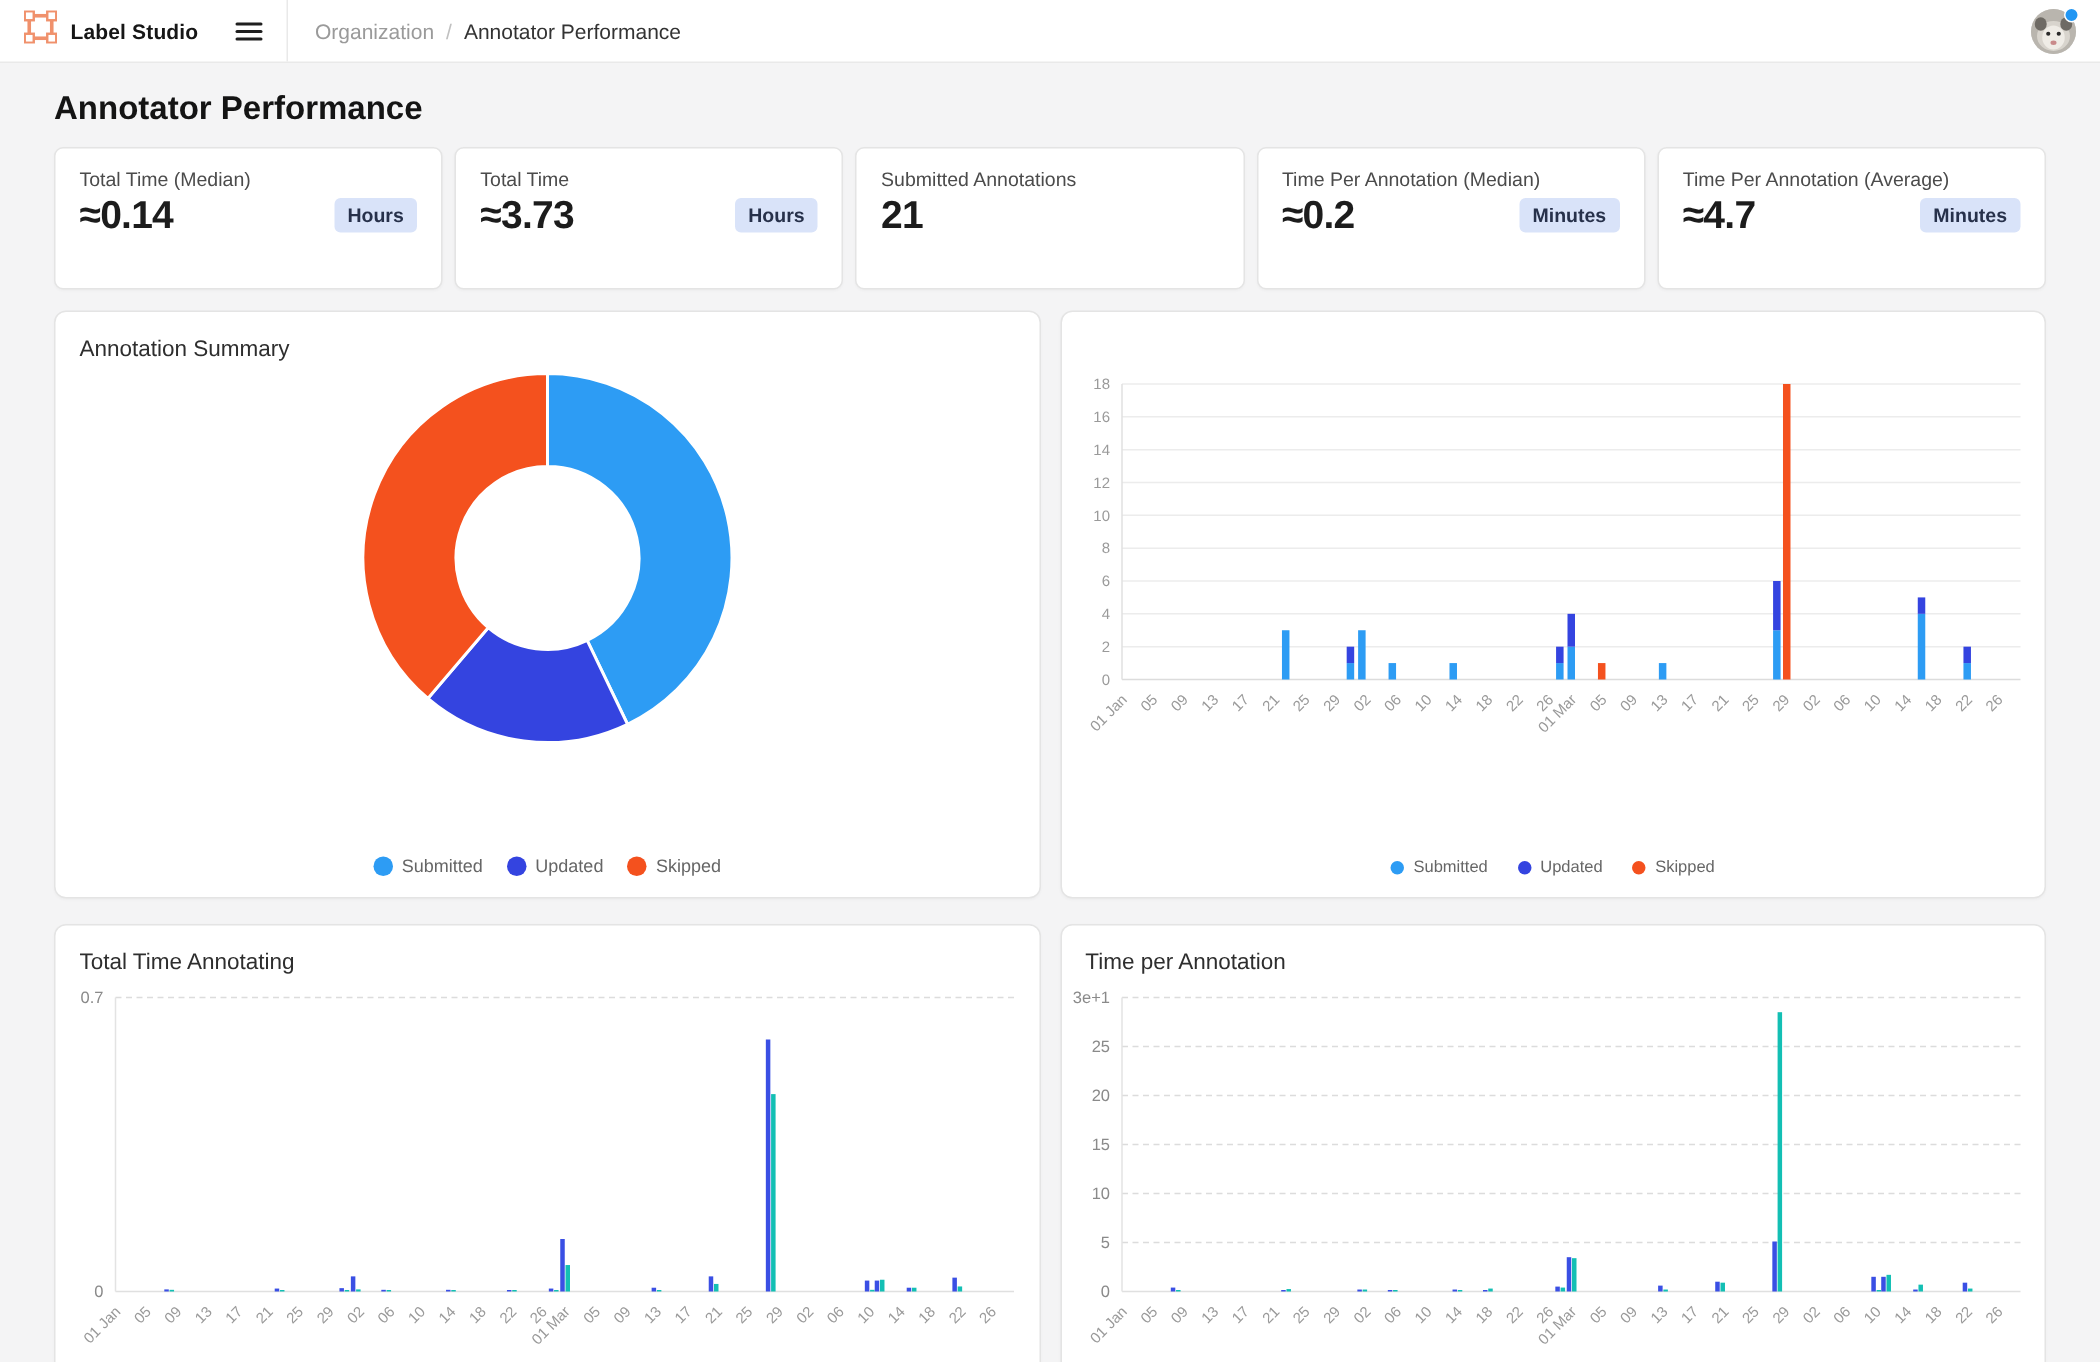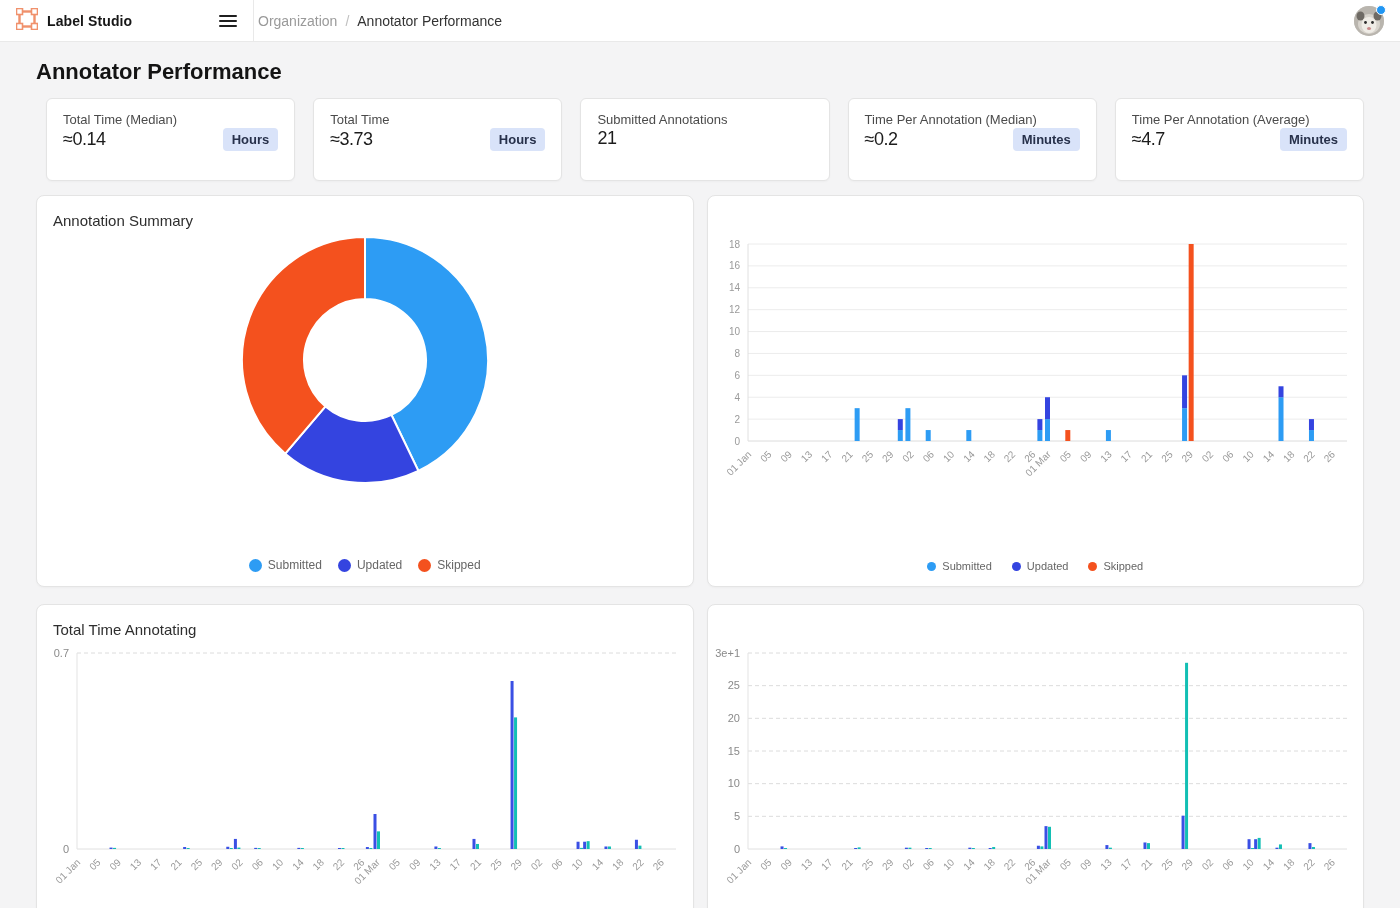--- a/index.html
+++ b/index.html
@@ -7,39 +7,39 @@
   html,body { margin:0; padding:0; }
   body {
     width:1400px; height:908px;
     background:#f4f4f5;
     font-family:"Liberation Sans", sans-serif;
     color:#1f1f1f;
     overflow:hidden;
   }
   
   .topbar { height:42px; background:#fff; border-bottom:1px solid #e9e9e9; display:flex; align-items:center; }
-  .topbar-left { width:254px; height:100%; border-right:1px solid #e9e9e9; display:flex; align-items:center; justify-content:space-between; padding:0 14px 0 16px; }
+  .topbar-left { width:192px; height:100%; border-right:1px solid #e9e9e9; display:flex; align-items:center; justify-content:space-between; padding:0 14px 0 16px; }
   .brand { display:flex; align-items:center; gap:9px; }
   .brand-name { font-size:14px; font-weight:700; color:#161616; letter-spacing:.1px; }
   .menu-btn { width:20px; height:16px; display:flex; flex-direction:column; justify-content:space-between; padding:2px 0; cursor:pointer; background:none; border:none; }
   .menu-btn span { display:block; height:2px; width:18px; background:#1f1f1f; border-radius:1px; }
-  .breadcrumb { display:flex; align-items:center; gap:8px; margin-left:4px; font-size:14px; }
+  .breadcrumb { display:flex; align-items:center; gap:8px; margin-left:18px; font-size:14px; }
   .crumb-parent { color:#9a9a9a; cursor:pointer; }
   .crumb-sep { color:#c0c0c0; }
   .crumb-current { color:#333; }
   .avatar-wrap { margin-left:auto; margin-right:14px; position:relative; width:32px; height:32px; cursor:pointer; }
   .avatar { width:30px; height:30px; border-radius:50%; overflow:hidden; background:#cfcdca; margin-top:1px; }
   .avatar-dot { position:absolute; top:0; right:0; width:10px; height:10px; border-radius:50%; border:1px solid #fff; }
   
   .page-title { margin:17px 36px 13px; font-size:22px; font-weight:700; color:#141414; }
   .stats { display:flex; gap:8px; margin:0 36px; }
-  .stat-card { flex:1; height:83px; background:#fff; border:1px solid #e4e4e4; border-radius:6px; padding:13px 16px; box-shadow:0 1px 2px rgba(0,0,0,.03);margin-left:10px; }
+  .stat-card { flex:1; height:95px; background:#fff; border:1px solid #e4e4e4; border-radius:6px; padding:13px 16px; box-shadow:0 1px 2px rgba(0,0,0,.03); }
   .stat-label { font-size:13px; color:#4b4b4b; }
   .stat-row { display:flex; align-items:center; justify-content:space-between; margin-top:1px; }
-  .stat-value { font-size:18px; font-weight:400; color:#1c1c1c; letter-spacing:-.5px;text-align:center; }
+  .stat-value { font-size:26px; font-weight:700; color:#1c1c1c; letter-spacing:-.5px;text-align:center; }
   .stat-badge { background:#d9e3f9; color:#27314b; font-size:13px; font-weight:700; padding:4px 9px; border-radius:4px; }
   .grid { display:grid; grid-template-columns:1fr 1fr; gap:17px 13px; margin:14px 36px 0; }
   .chart-card { position:relative; height:392px; background:#fff; border:1px solid #e4e4e4; border-radius:8px; padding:16px 16px 0; box-shadow:0 1px 2px rgba(0,0,0,.03); }
   .chart-title { font-size:15px; font-weight:500; color:#2e2e2e; }
   svg.chart { position:absolute; left:0; top:0; }
   .legend { position:absolute; left:0; right:0; bottom:14px; display:flex; justify-content:center; gap:20px; font-size:11px; color:#666; }
   .legend-item { display:flex; align-items:center; gap:6px; cursor:pointer; }
   .legend-dot { width:9px; height:9px; border-radius:50%; }
   .legend-pie { font-size:12px; gap:16px; }
   .legend-pie .legend-dot { width:13px; height:13px; }
@@ -305,20 +305,21 @@
         <text x="0" y="0" text-anchor="end" fill="#9a9a9a" font-size="10" transform="translate(505.9406779661017,258) rotate(-45)">02</text>
         <text x="0" y="0" text-anchor="end" fill="#9a9a9a" font-size="10" transform="translate(526.2457627118645,258) rotate(-45)">06</text>
         <text x="0" y="0" text-anchor="end" fill="#9a9a9a" font-size="10" transform="translate(546.5508474576271,258) rotate(-45)">10</text>
         <text x="0" y="0" text-anchor="end" fill="#9a9a9a" font-size="10" transform="translate(566.8559322033898,258) rotate(-45)">14</text>
         <text x="0" y="0" text-anchor="end" fill="#9a9a9a" font-size="10" transform="translate(587.1610169491526,258) rotate(-45)">18</text>
         <text x="0" y="0" text-anchor="end" fill="#9a9a9a" font-size="10" transform="translate(607.4661016949152,258) rotate(-45)">22</text>
         <text x="0" y="0" text-anchor="end" fill="#9a9a9a" font-size="10" transform="translate(627.771186440678,258) rotate(-45)">26</text>
       </svg>
   </div>
   <div class="chart-card">
+    <div class="chart-title">Time per Annotation</div>
     <svg class="chart" id="tpa-chart" width="657" height="330">
         <line x1="40" y1="244" x2="639" y2="244" stroke="#e0e0e0" stroke-width="1" stroke-dasharray="none"></line>
         <text x="32" y="247.5" text-anchor="end" fill="#8a8a8a" font-size="11">0</text>
         <line x1="40" y1="211.33333333333334" x2="639" y2="211.33333333333334" stroke="#dcdcdc" stroke-width="1" stroke-dasharray="4 3"></line>
         <text x="32" y="214.83333333333334" text-anchor="end" fill="#8a8a8a" font-size="11">5</text>
         <line x1="40" y1="178.66666666666669" x2="639" y2="178.66666666666669" stroke="#dcdcdc" stroke-width="1" stroke-dasharray="4 3"></line>
         <text x="32" y="182.16666666666669" text-anchor="end" fill="#8a8a8a" font-size="11">10</text>
         <line x1="40" y1="146" x2="639" y2="146" stroke="#dcdcdc" stroke-width="1" stroke-dasharray="4 3"></line>
         <text x="32" y="149.5" text-anchor="end" fill="#8a8a8a" font-size="11">15</text>
         <line x1="40" y1="113.33333333333334" x2="639" y2="113.33333333333334" stroke="#dcdcdc" stroke-width="1" stroke-dasharray="4 3"></line>

